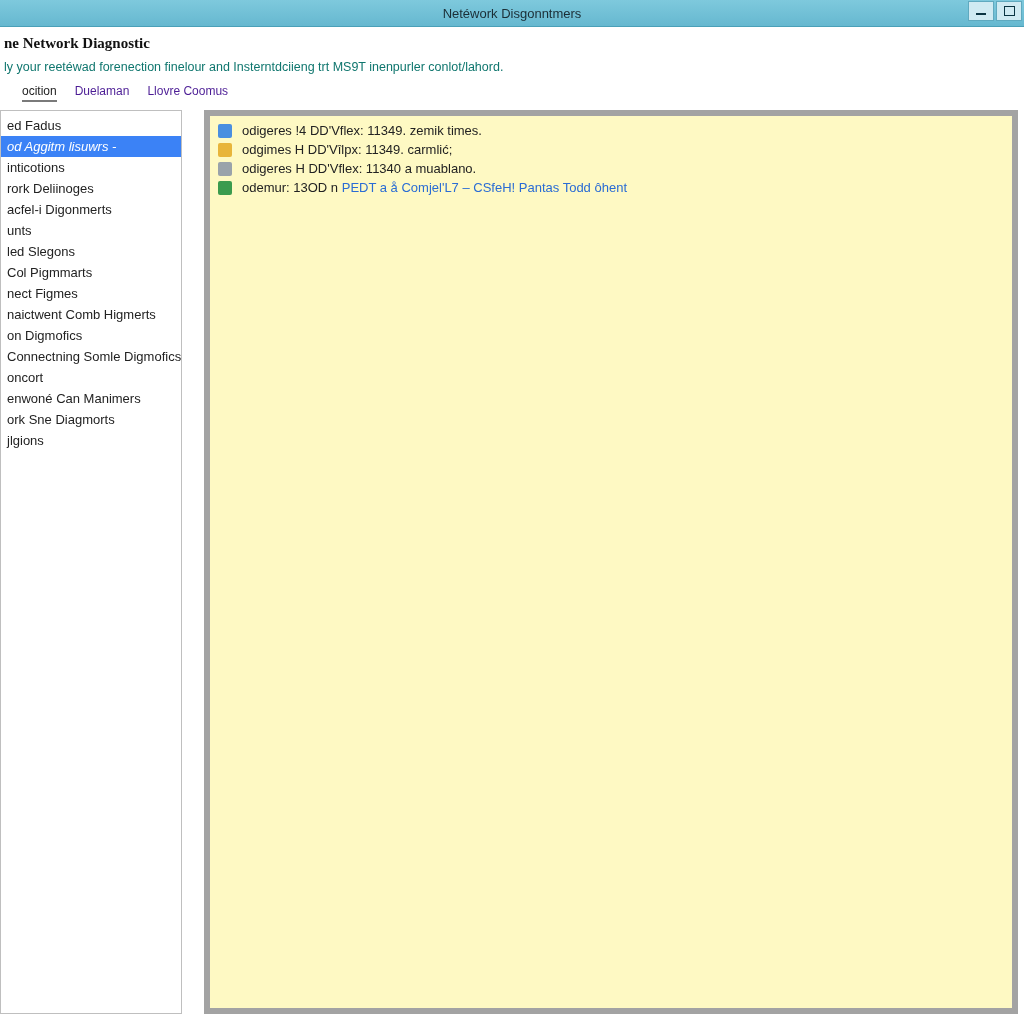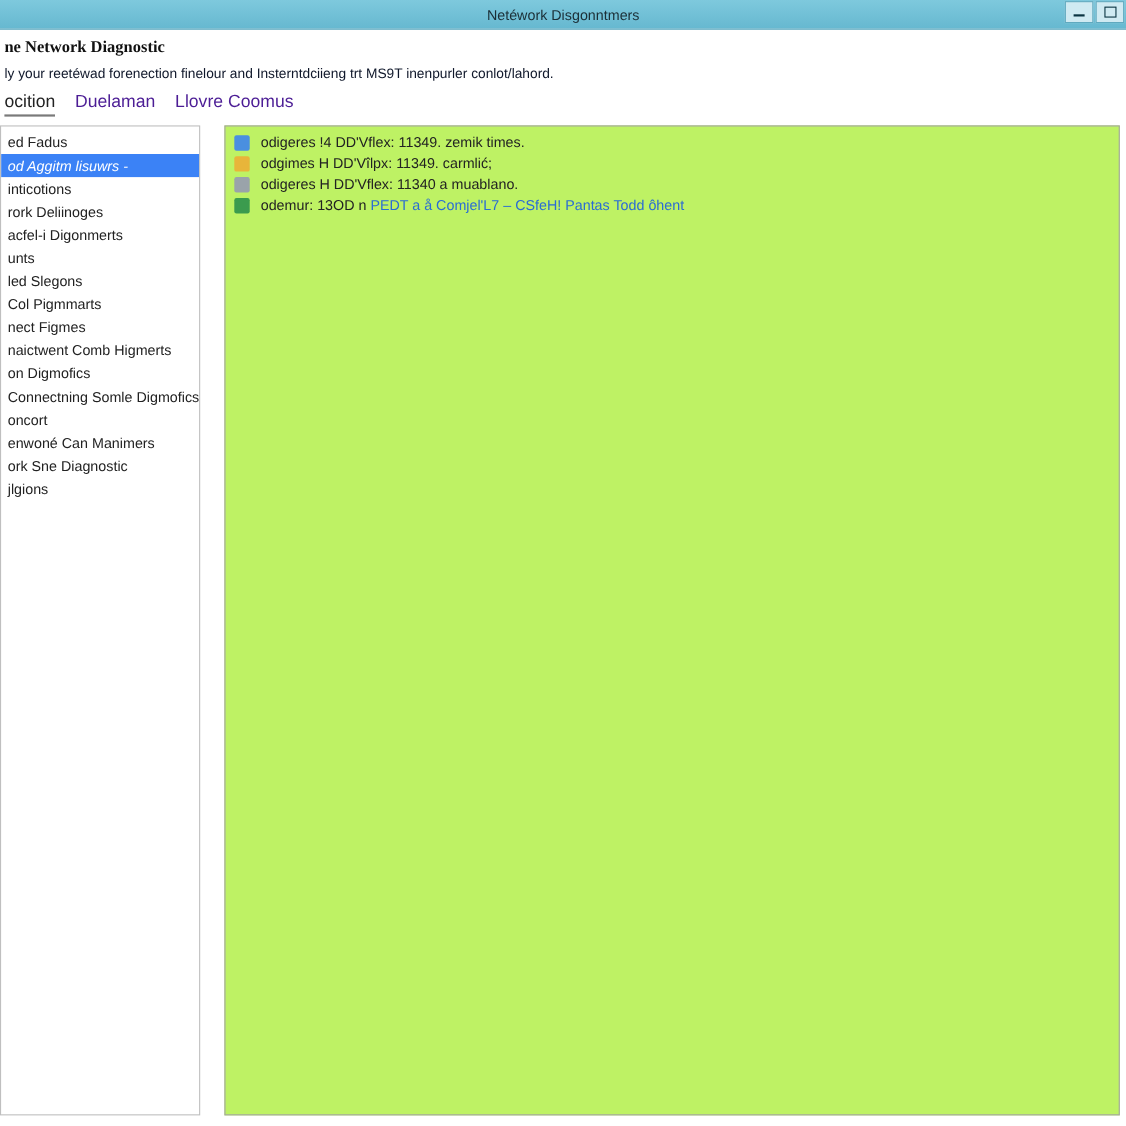--- a/index.html
+++ b/index.html
@@ -7,31 +7,31 @@
   
   .titlebar{height:26px;background:linear-gradient(#7ec9dd,#66b8d0);border-bottom:1px solid #4aa0b8;display:flex;align-items:center;position:relative;justify-content:flex-end;}
   .titlebar .title{flex:1;text-align:center;font-size:13px;color:#1b2e36;}
   .titlebar .buttons{position:absolute;right:2px;top:0;height:100%;display:flex;}
   .titlebar .btn{width:26px;height:20px;margin-top:1px;margin-left:2px;background:#cfeaf2;border:1px solid #5fa9bf;box-sizing:border-box;display:flex;align-items:center;justify-content:center;font-size:11px;color:#0a3442;cursor:pointer;}
   .titlebar .btn.minimize::before{content:"";display:block;width:10px;height:2px;background:#0a3442;margin-top:6px;}
   .titlebar .btn.maximize::before{content:"";display:block;width:9px;height:8px;border:1px solid #0a3442;}
   
   .header{padding:8px 10px 4px 4px;}
   .header h1{margin:0 0 8px 0;font-size:15px;font-weight:600;color:#111;font-family:Liberation Serif, serif;}
-  .header .desc{font-size:12.5px;color:#0f172a;margin:0 0 10px 0;}
-  .tabs{display:flex;gap:18px;padding-left:0px;font-size:16px;margin-bottom:4px;}
+  .header .desc{font-size:12.5px;color:#0f766e;margin:0 0 10px 0;}
+  .tabs{display:flex;gap:18px;padding-left:0px;font-size:12px;margin-bottom:4px;margin-left:18px;}
   .tabs .tab{color:#4c1d95;cursor:pointer;}
   .tabs .tab.active{color:#222;border-bottom:2px solid #7a7a7a;padding-bottom:2px;}
   
   .body{flex:1;display:flex;min-height:0;padding:0 6px 10px 0;}
   .sidebar{width:182px;border:1px solid #bfbfbf;background:#fff;box-sizing:border-box;padding:4px 0;overflow:hidden;}
   .sidebar .item{padding:3px 8px 3px 6px;font-size:13px;color:#222;white-space:nowrap;overflow:hidden;cursor:pointer;}
   .sidebar .item.selected{background:#3b82f6;color:#fff;font-style:italic;}
   .gap{width:22px;}
-  .content{flex:1;border:1px solid #a3a3a3;background:#bef264;box-sizing:border-box;padding:6px 8px;overflow:auto;}
+  .content{flex:1;border:6px solid #a3a3a3;background:#fef9c3;box-sizing:border-box;padding:6px 8px;overflow:auto;}
   .logline{display:flex;align-items:flex-start;gap:8px;font-size:13px;color:#222;padding:1px 0;}
   .logline .icon{width:16px;height:16px;flex:0 0 16px;margin-top:1px;}
   .logline .text{white-space:nowrap;}
   .logline .link{color:#2a6cd4;cursor:pointer;}
   
   .ic{display:inline-block;width:14px;height:14px;border-radius:2px;}
   .ic-blue{background:#4a8fe0;}
   .ic-yellow{background:#e8b53a;}
   .ic-gray{background:#9aa3aa;}
   .ic-green{background:#3b9b4e;}
@@ -68,21 +68,21 @@
         <div class="item">acfel-i Digonmerts</div>
         <div class="item">unts</div>
         <div class="item">led Slegons</div>
         <div class="item">Col Pigmmarts</div>
         <div class="item">nect Figmes</div>
         <div class="item">naictwent Comb Higmerts</div>
         <div class="item">on Digmofics</div>
         <div class="item">Connectning Somle Digmofics</div>
         <div class="item">oncort</div>
         <div class="item">enwoné Can Manimers</div>
-        <div class="item">ork Sne Diagnostic</div>
+        <div class="item">ork Sne Diagmorts</div>
         <div class="item">jlgions</div>
       </div>
     <div class="gap"></div>
     <div class="content" id="content">
         <div class="logline">
           <span class="icon"><span class="ic ic-blue"></span></span>
           <span class="text">odigeres !4 DD'Vflex: 11349. zemik times.</span>
         </div>
         <div class="logline">
           <span class="icon"><span class="ic ic-yellow"></span></span>

